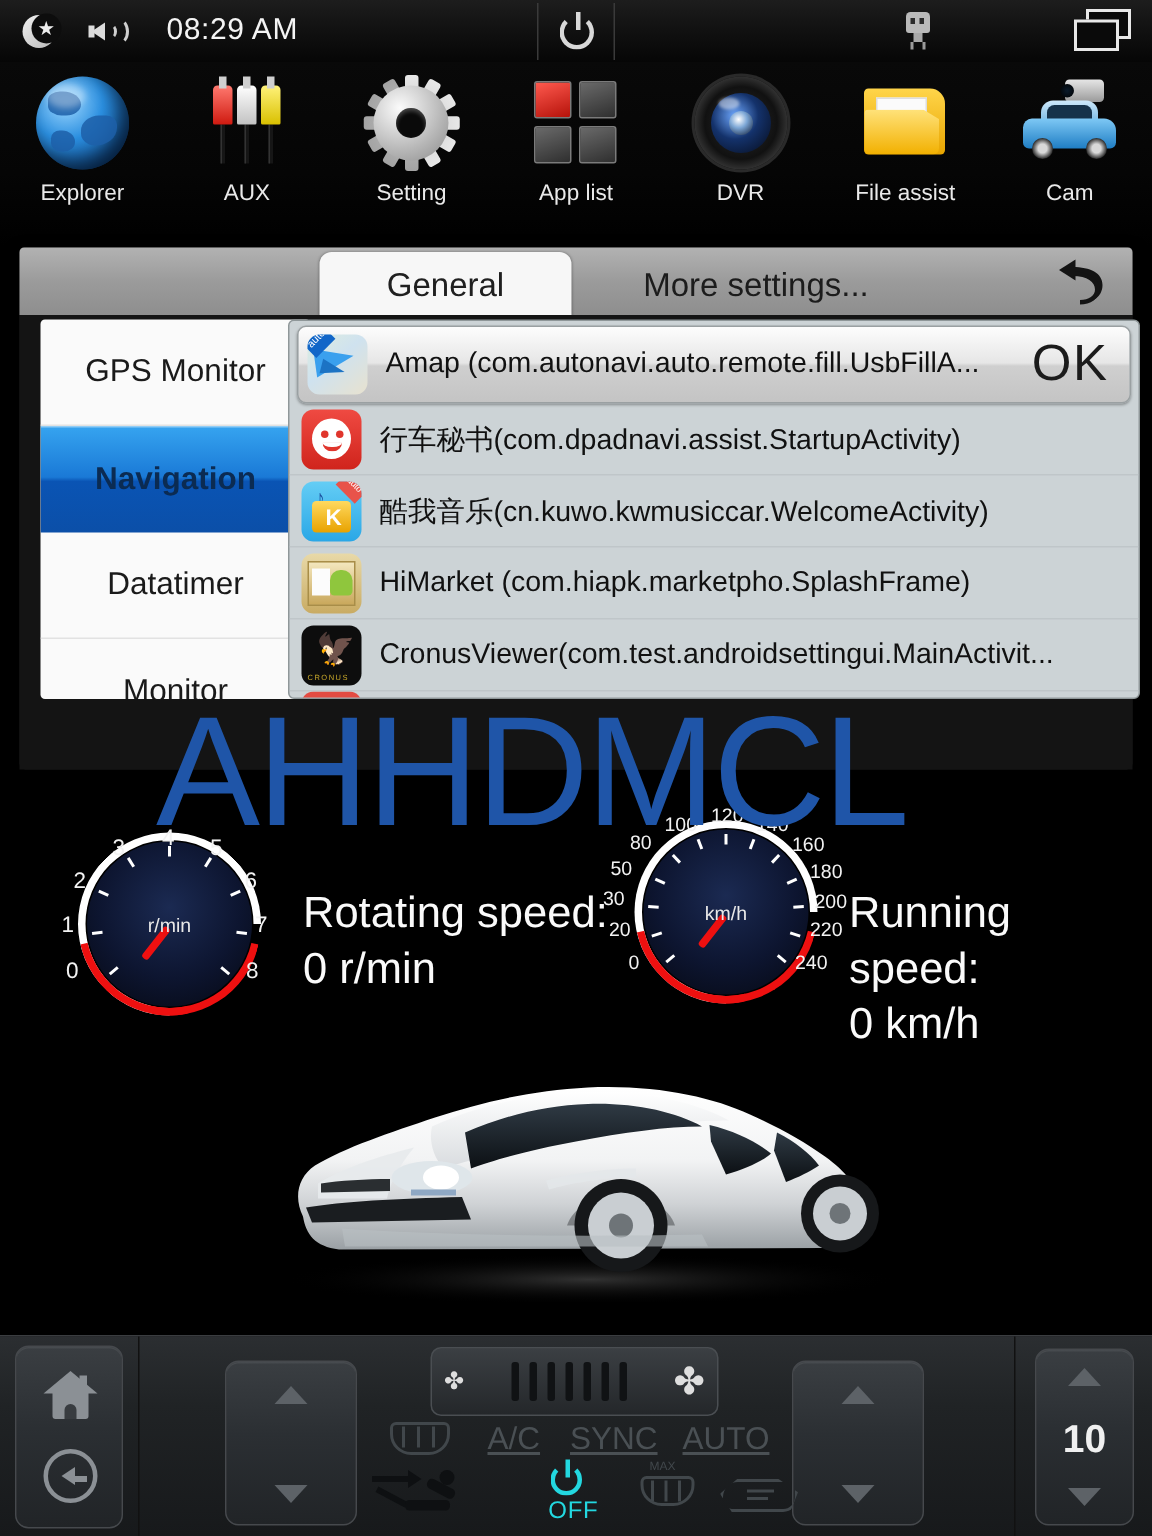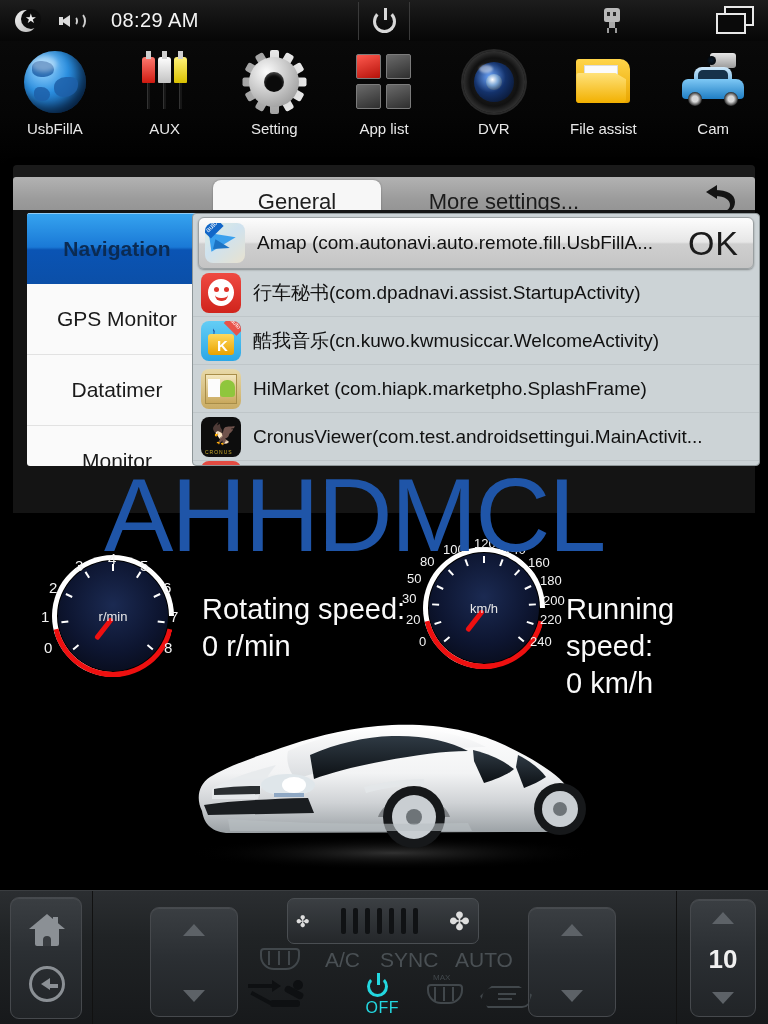--- a/index.html
+++ b/index.html
@@ -173,21 +173,21 @@
   .ic-cam .camlens{ position:absolute; left:27px; top:5px; width:9px;height:9px;border-radius:50%;
     background:radial-gradient(circle,#0a1a2a,#000);}
 
   
   #settings-window{
     position:absolute; left:13px; top:165px; width:742px; height:348px;
     background:#1a1a1a; border-radius:4px;
     box-shadow:0 3px 10px rgba(0,0,0,.9);
   }
   #settings-tabbar{
-    position:absolute; left:0; top:12px; width:742px; height:45px;
+    position:absolute; left:0; top:0; width:742px; height:45px;
     background:linear-gradient(180deg,#b2b2b2 0%,#9b9b9b 50%,#8e8e8e 100%);
     border-radius:3px 3px 0 0;
   }
   .tab{
     position:absolute; top:5px; height:40px; display:flex; align-items:center; justify-content:center;
     font-size:22px; color:#202020;
   }
   #tab-general{
     left:200px; width:168px; background:#f7f7f7;
     border-radius:8px 8px 0 0; top:3px; height:43px;
@@ -396,21 +396,21 @@
     background:linear-gradient(180deg,#3b3f43,#24272a);
     border:1px solid #4a4e52;
     display:flex; align-items:center; justify-content:space-between; padding:0 8px;
   }
   .fan-glyph{ color:#dedede; }
   #fan-small{ font-size:16px; }
   #fan-large{ font-size:25px; }
   .fanbars{ display:flex; gap:7px; }
   .fanbar{ width:5px; height:26px; background:#101214; border-radius:2px; }
 
-  .clabel{ position:absolute; color:#4a5054; font-size:21px; }
+  .clabel{ position:absolute; color:#4a5054; font-size:21px;text-decoration:underline; }
   #ac-label{ left:325px; top:948px; }
   #sync-label{ left:380px; top:948px; }
   #auto-label{ left:455px; top:948px; }
 
   #rear-defrost-icon{ position:absolute; left:258px; top:946px; width:44px; height:28px;}
   #max-defrost-icon{ position:absolute; left:425px; top:982px; width:40px; height:26px;}
   .defglyph{ position:absolute; left:0; top:0; width:100%; height:100%;}
   .defglyph .shell{
     position:absolute; left:2px; top:2px; right:2px; bottom:4px;
     border:2px solid #41474b; border-radius:4px 4px 14px 14px;
@@ -483,21 +483,21 @@
 
   <div class="app-item">
     <div class="app-ic">
       <div class="ic-globe">
           <div class="cont c1"></div>
           <div class="cont c2"></div>
           <div class="cont c3"></div>
           <div class="gl"></div>
         </div>
     </div>
-    <div class="app-label">UsbFillA</div>
+    <div class="app-label">Explorer</div>
   </div>
 
   <div class="app-item">
     <div class="app-ic">
       <div class="ic-aux">
         <div class="wire w1"></div>
           <div class="wire w2"></div>
           <div class="wire w3"></div>
         <div class="plug pr"></div>
           <div class="plug pw"></div>
@@ -713,22 +713,22 @@
         <path d="M18,2 L18,16 L7,9 Z" fill="#141414"></path>
         <path d="M16,10 C27,10 34,15 34,22 C34,28 28,32 21,32 L21,29 C27,29 31,26 31,22
                  C31,17 26,13 16,13 Z" fill="#141414"></path>
       </svg>
     </div>
   </div>
 
   <div id="settings-body"></div>
 
   <div id="settings-sidebar">
+    <div class="side-item">GPS Monitor</div>
     <div class="side-item active">Navigation</div>
-    <div class="side-item">GPS Monitor</div>
     <div class="side-item">Datatimer</div>
     <div class="side-item">Monitor</div>
   </div>
 
   <div id="app-list-panel">
 
     <div class="applist-row" id="applist-row-selected">
       <div class="rowicon ico-amap">
         <div class="plane"></div>
           <div class="plane2"></div>

